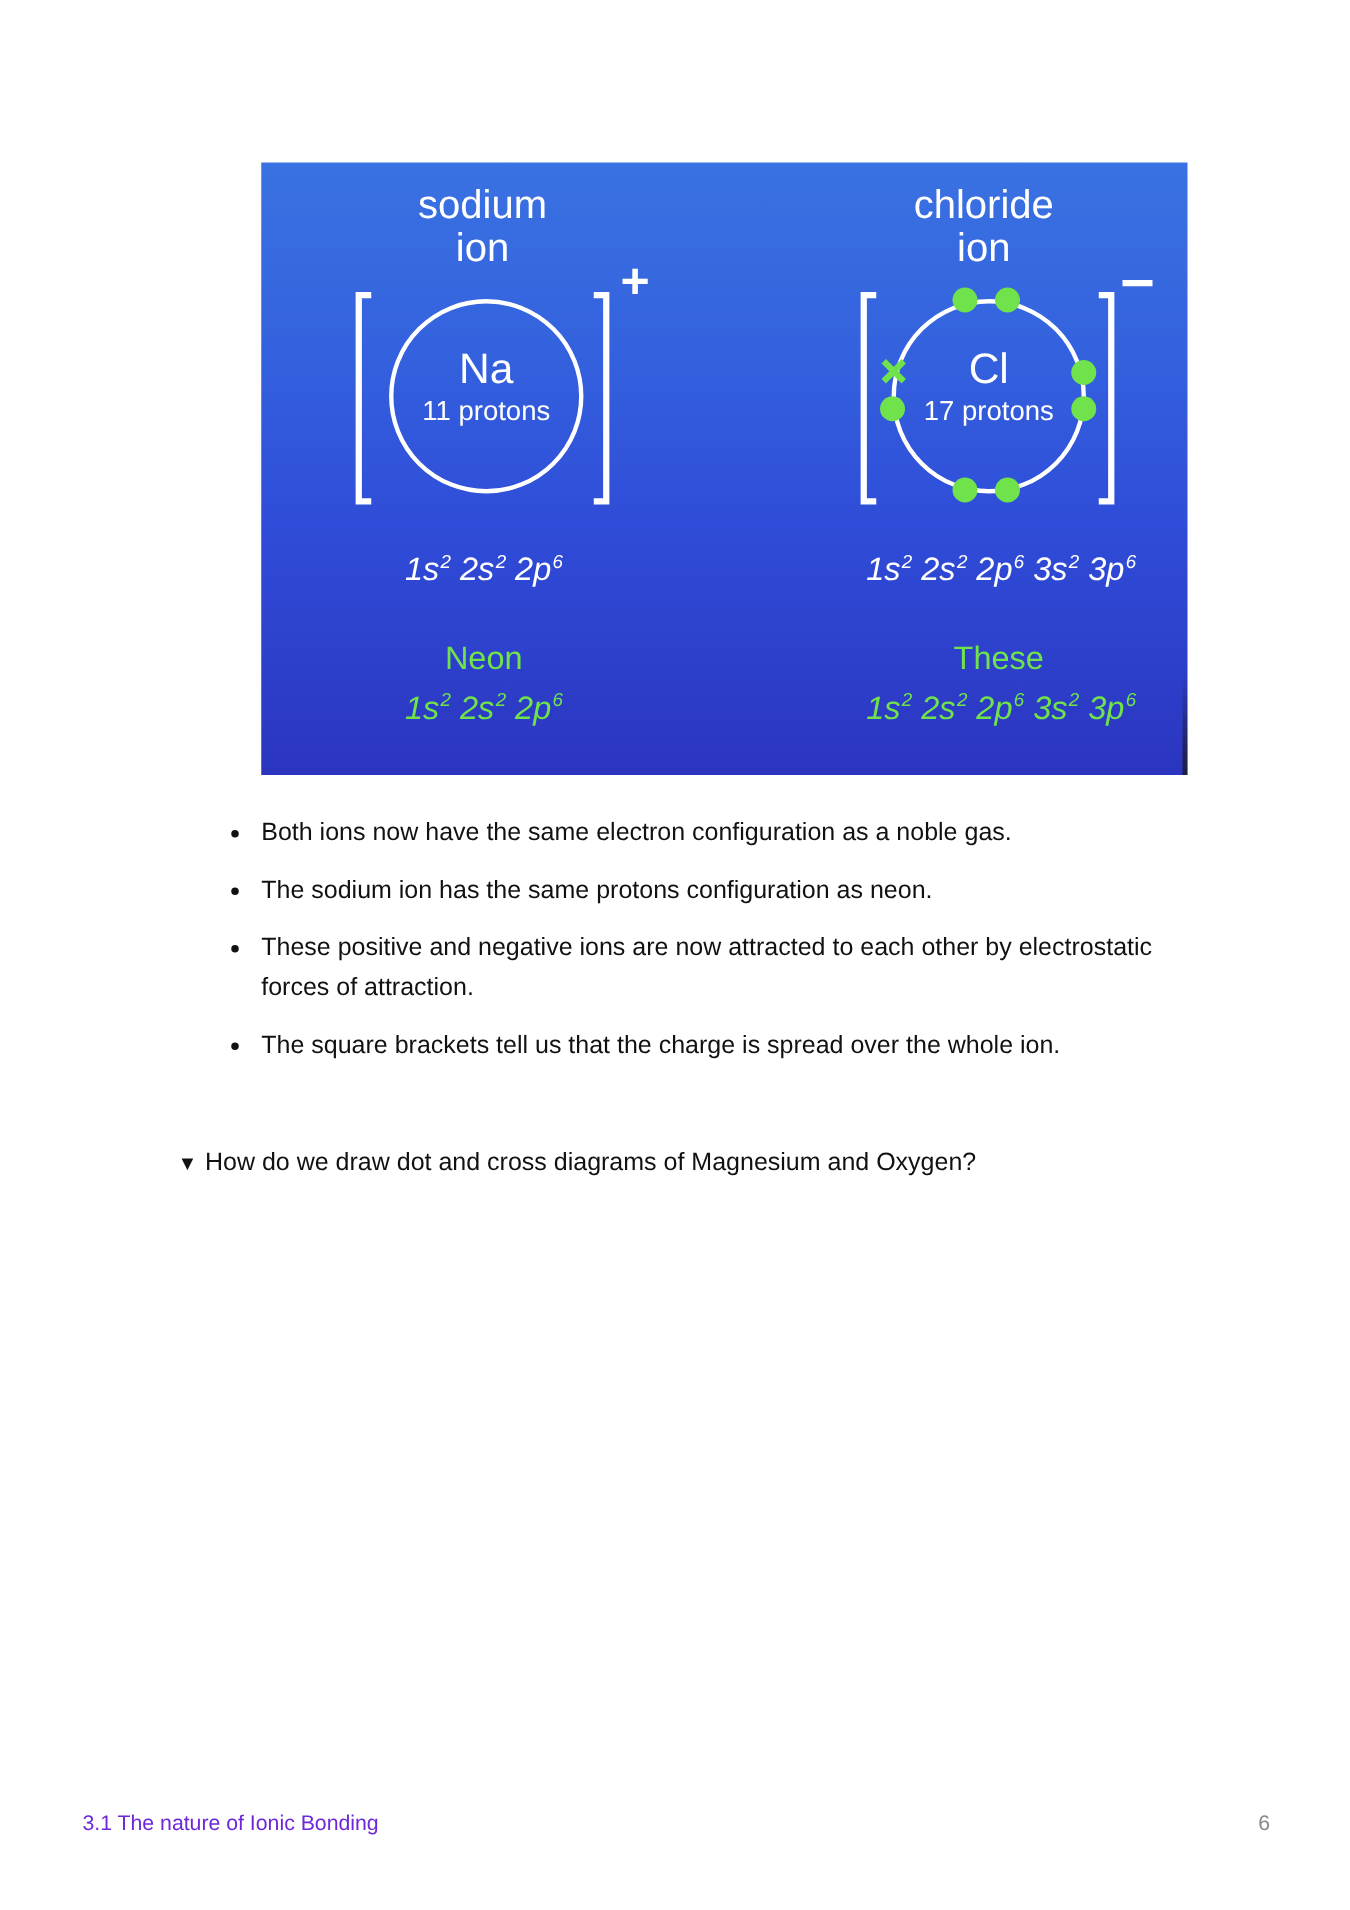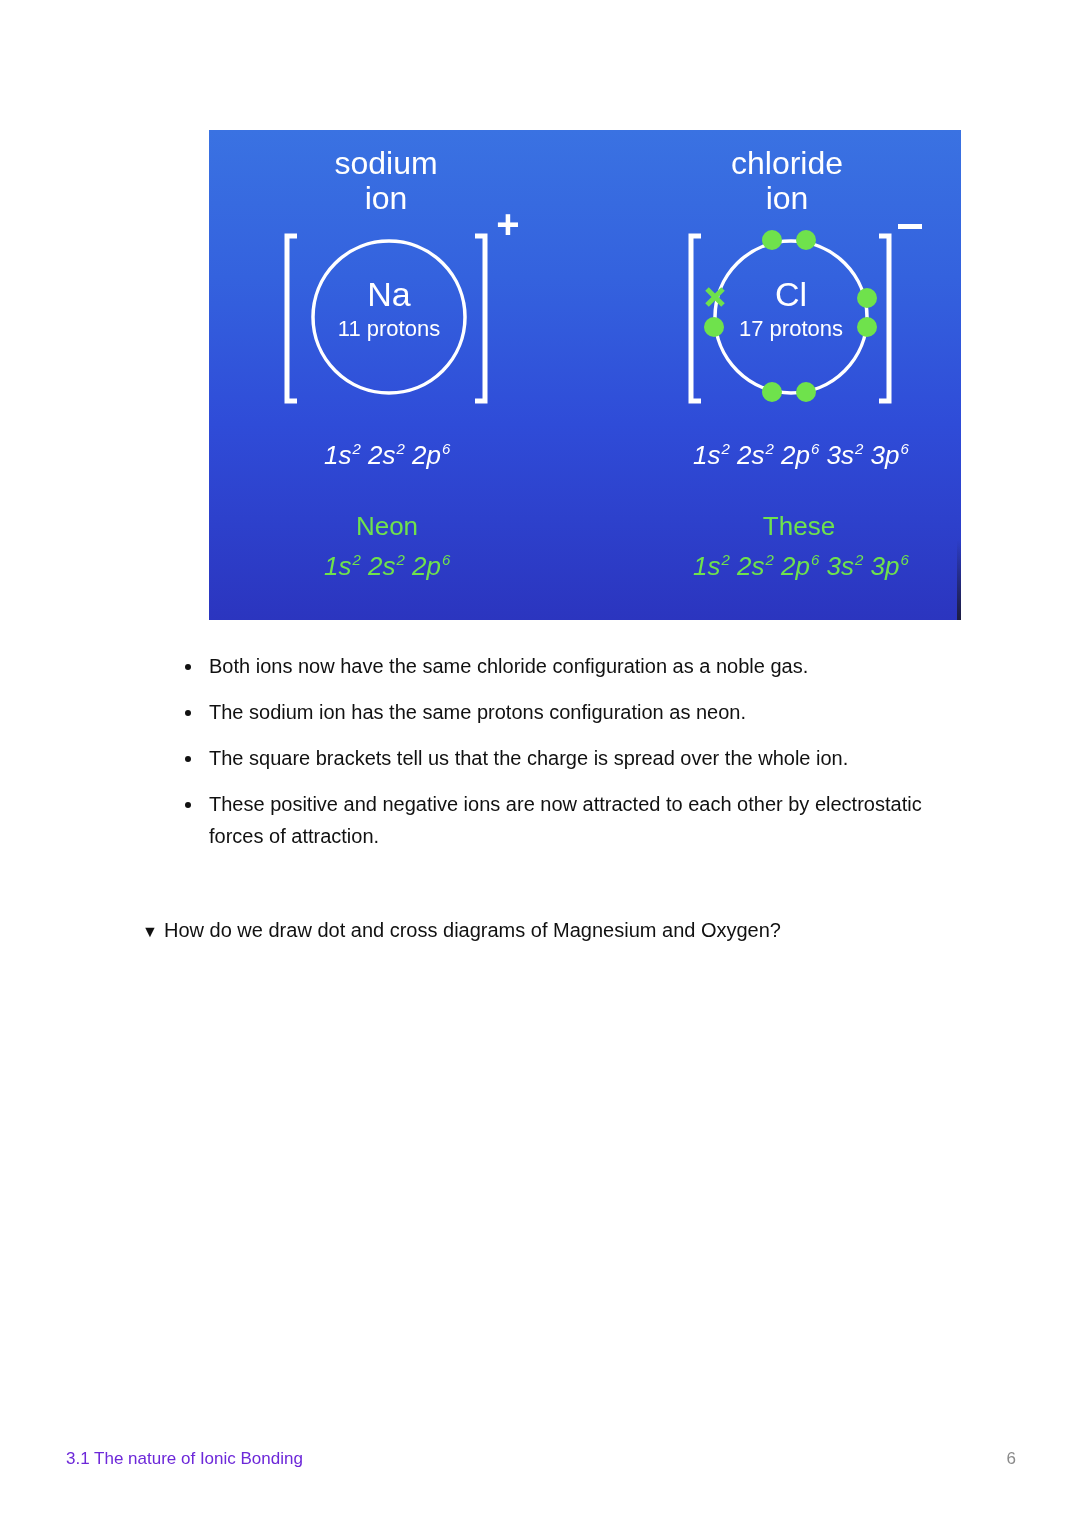--- a/index.html
+++ b/index.html
@@ -2,21 +2,20 @@
 <html><head>
   <meta charset="utf-8">
   <style>
     html, body { margin: 0; padding: 0; background: #ffffff; }
     body { width: 1080px; height: 1528px; position: relative; overflow: hidden; font-family: "Liberation Sans", sans-serif; }
 
     .figure {
       position: absolute; left: 209px; top: 130px; width: 741px; height: 490px;
       background: linear-gradient(180deg, #3a72e2 0%, #3462de 30%, #2f4cd8 60%, #2b35bf 100%);
       overflow: hidden;
-      padding-left: 11px;
     }
     .figure .edge { position: absolute; right: 0; top: 410px; width: 4px; height: 80px; background: linear-gradient(180deg, rgba(0,0,0,0), #1d1d40); }
 
     .ion-title { position: absolute; color: #ffffff; font-size: 32px; line-height: 35px; text-align: center; width: 240px; }
     .atom-svg { position: absolute; }
     .config { position: absolute; color: #ffffff; font-size: 26px; text-align: center; white-space: nowrap; font-style: italic; }
     .config.green { color: #6fe24c; }
     .gas-name { position: absolute; color: #6fe24c; font-size: 26px; text-align: center; width: 240px; }
     .config sup { font-size: 15px; vertical-align: 10px; margin-left: 1px; }
 
@@ -77,24 +76,24 @@
     <rect x="217" y="14" width="24" height="5" fill="#fff"></rect>
   </svg>
   <div class="config" style="left:484px; top:310px;">1s<sup>2</sup> 2s<sup>2</sup> 2p<sup>6</sup> 3s<sup>2</sup> 3p<sup>6</sup></div>
   <div class="gas-name" style="left:470px; top:381px;">These</div>
   <div class="config green" style="left:484px; top:421px;">1s<sup>2</sup> 2s<sup>2</sup> 2p<sup>6</sup> 3s<sup>2</sup> 3p<sup>6</sup></div>
 
   <div class="edge"></div>
 </div>
 
 <ul class="bullets">
-  <li><span class="dot"></span><span>Both ions now have the same chloride configuration as a noble gas.</span></li>
+  <li><span class="dot"></span><span>Both ions now have the same electron configuration as a noble gas.</span></li>
   <li><span class="dot"></span><span>The sodium ion has the same protons configuration as neon.</span></li>
+  <li><span class="dot"></span><span>These positive and negative ions are now attracted to each other by electrostatic forces of attraction.</span></li>
   <li><span class="dot"></span><span>The square brackets tell us that the charge is spread over the whole ion.</span></li>
-  <li><span class="dot"></span><span>These positive and negative ions are now attracted to each other by electrostatic forces of attraction.</span></li>
 </ul>
 
 <div class="toggle">
   <span class="tri">▼</span><span>How do we draw dot and cross diagrams of Magnesium and Oxygen?</span>
 </div>
 
 <div class="footer-left">3.1 The nature of Ionic Bonding</div>
 <div class="footer-right">6</div>
 
 </body></html>

